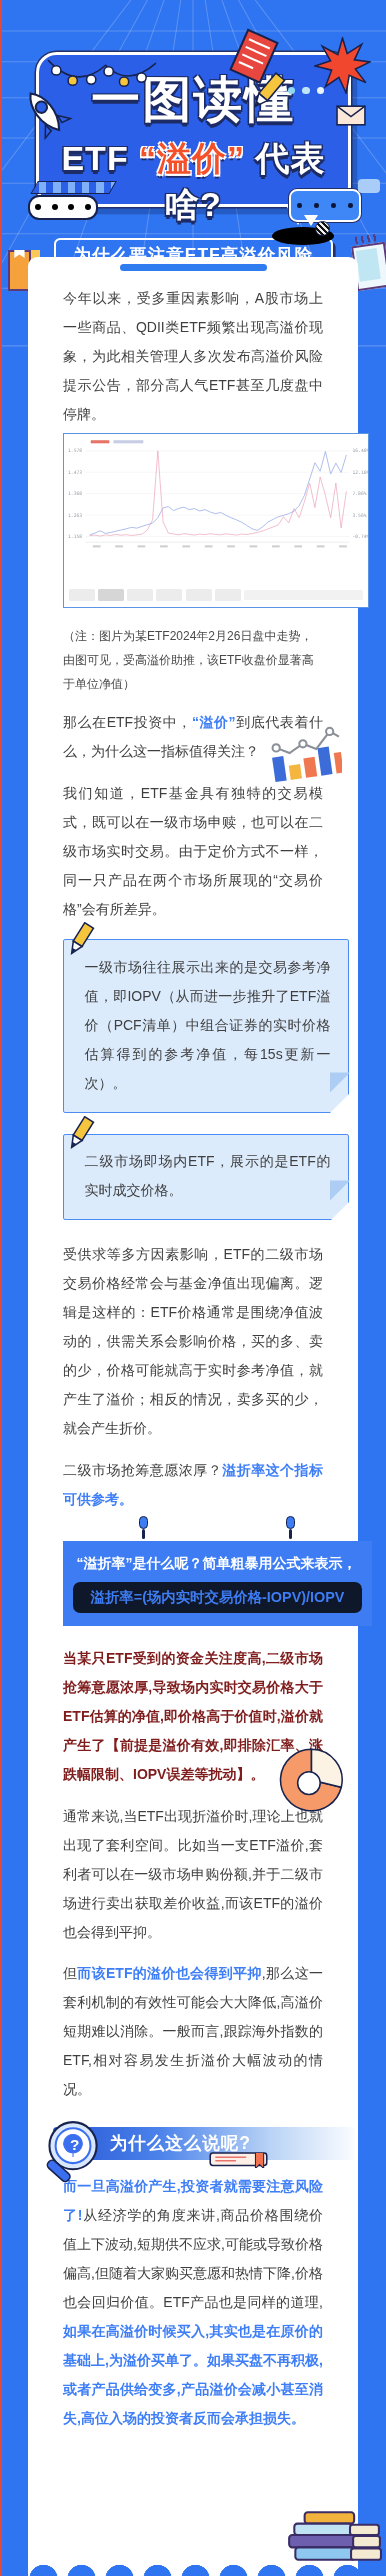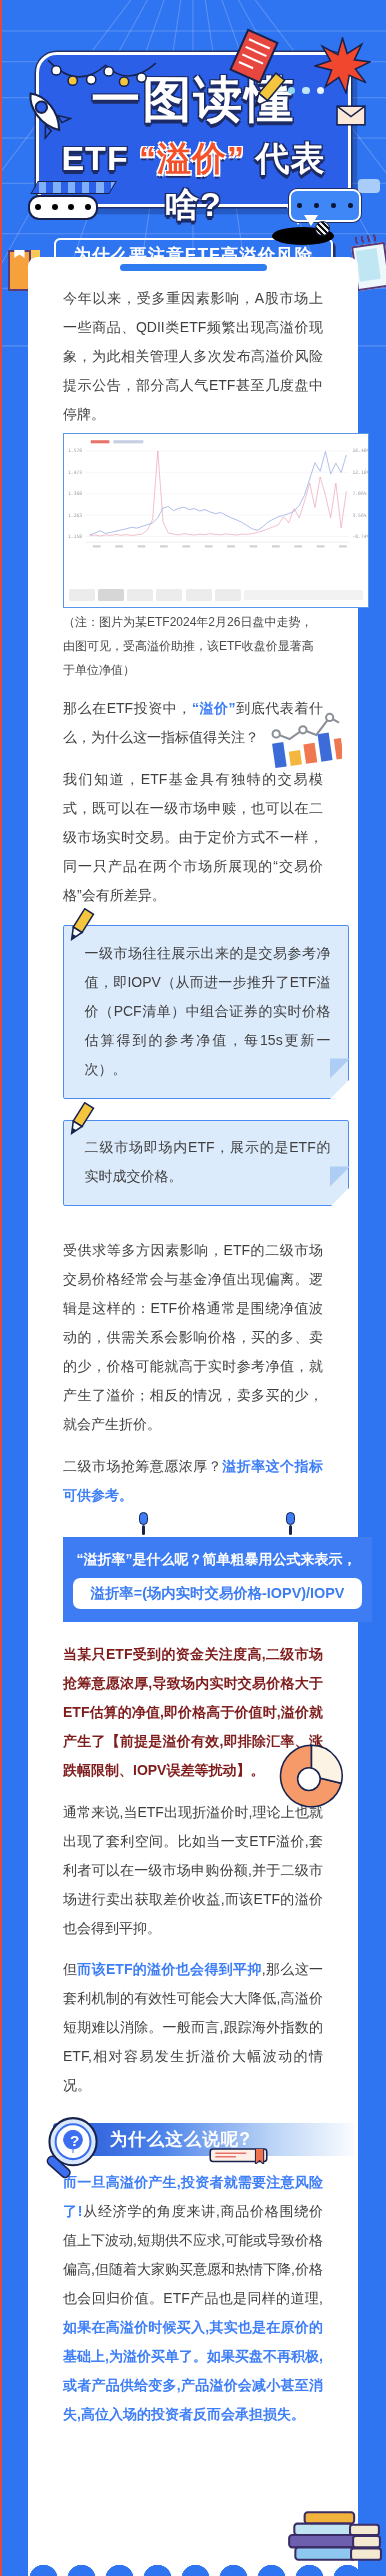--- a/index.html
+++ b/index.html
@@ -53,21 +53,21 @@
   .calendar::after{content:"";position:absolute;left:3.1px;top:-11.3px;width:23px;height:7.2px;
     background:repeating-linear-gradient(90deg,#5a3a78 0 2.1px,transparent 2.1px 6.2px);}
 
   
   .card{position:absolute;left:28px;top:257px;width:330px;height:2321px;background:#fff;
     border-radius:9.3px 9.3px 0 0;padding:0 35px;box-sizing:border-box;}
   .pill{margin:7.2px auto 0;width:147px;height:7.2px;border-radius:3.6px;background:#2f7bf0;}
   .p{margin:12.4px 0 0;font-size:14px;line-height:29px;color:#3f3f3f;text-align:justify;}
   .hl{color:#3e7ef7;font-weight:700;}
   .p.blue{color:#7f1d1d;font-weight:700;}
-  .note{margin:2px 0 0;font-size:12px;line-height:24px;color:#4a4a4a;}
+  .note{margin:16px 0 0;font-size:12px;line-height:24px;color:#4a4a4a;}
 
   
   .chart-fig{margin:3.1px auto 0;width:306px;height:175px;background:#fff;border:1px solid #5a95e8;
     box-sizing:border-box;position:relative;}
   .chart-svg{position:absolute;left:1px;top:5.2px;}
   .chart-svg text{font-size:9px;fill:#9aa0a8;font-family:"DejaVu Sans Mono",monospace;}
   .chart-tabs{position:absolute;left:5.2px;right:5.2px;bottom:5.2px;height:13.4px;display:flex;gap:3.1px;align-items:center;}
   .chip{width:26px;height:11.3px;background:#ececec;border-radius:1.5px;}
   .chip.active{background:#d6d6d6;}
   .tab-rest{flex:1;height:9.3px;background:#f2f2f2;border-radius:1.5px;}
@@ -78,21 +78,21 @@
   .fold-white{position:absolute;right:-1.5px;bottom:-1.5px;width:0;height:0;
     border-left:20.6px solid transparent;border-bottom:20.6px solid #fff;}
   .fold-flap{position:absolute;right:-1.5px;bottom:-1.5px;width:0;height:0;
     border-top:20.6px solid #aecdf5;border-right:20.6px solid transparent;transform:translateY(-20.6px);}
   .pencil-mini{position:absolute;left:-2.1px;top:-18.5px;}
 
   
   .callout{margin:27px auto 0;width:309px;box-sizing:border-box;background:#3d7cf2;border-radius:0;
     padding:12.4px 10.3px 12.4px;position:relative;color:#fff;font-size:14px;font-weight:700;}
   .callout .q{padding:0 3.1px;line-height:20.6px;}
-  .formula-box{margin:8.2px auto 0;background:#ffffff;border-radius:7.2px;padding:6.2px 0;text-align:center;
+  .formula-box{margin:8.2px auto 0;background:#0f172a;border-radius:7.2px;padding:6.2px 0;text-align:center;
     color:#3d7cf2;font-weight:800;font-size:14.4px;}
   .pin{position:absolute;top:-25px;width:9.3px;height:26px;}
   .pin .head{display:block;width:9.3px;height:13.4px;background:#3d7cf2;border:1.5px solid #17224d;border-radius:4.6px;box-sizing:border-box;}
   .pin .stem{display:block;margin:0 auto;width:3.1px;height:10.3px;background:#17224d;border-radius:1.5px;}
   .pin.p1{left:76px;} .pin.p2{right:77px;}
 
   .rel{position:relative;}
 
   
   .banner{margin:23px 0 0 -10.3px;width:302px;height:33px;border-radius:4.1px;position:relative;
@@ -286,21 +286,21 @@
           <rect x="24" y="2" width="20" height="42" fill="#f5c63d" stroke="#17224d" stroke-width="3"></rect>
           <path d="M24 44 L34 66 L44 44 Z" fill="#fff" stroke="#17224d" stroke-width="3"></path>
           <path d="M30 56 L34 66 L38 56 Z" fill="#17224d"></path>
         </g>
       </svg>
       <span>二级市场即场内ETF，展示的是ETF的实时成交价格。</span>
       <div class="fold-white"></div>
       <div class="fold-flap"></div>
     </div>
 
-    <p class="p" style="margin-top:30px;">受供求等多方因素影响，ETF的二级市场交易价格经常会与基金净值出现偏离。逻辑是这样的：ETF价格通常是围绕净值波动的，供需关系会影响价格，买的多、卖的少，价格可能就高于实时参考净值，就产生了溢价；相反的情况，卖多买的少，就会产生折价。</p>
+    <p class="p" style="margin-top:20px;">受供求等多方因素影响，ETF的二级市场交易价格经常会与基金净值出现偏离。逻辑是这样的：ETF价格通常是围绕净值波动的，供需关系会影响价格，买的多、卖的少，价格可能就高于实时参考净值，就产生了溢价；相反的情况，卖多买的少，就会产生折价。</p>
 
     <p class="p"><span>二级市场抢筹意愿浓厚？</span><span class="hl">溢折率这个指标可供参考。</span></p>
 
     <div class="callout">
       <span class="pin p1">
           <span class="head"></span>
           <span class="stem"></span>
         </span>
       <span class="pin p2">
           <span class="head"></span>

